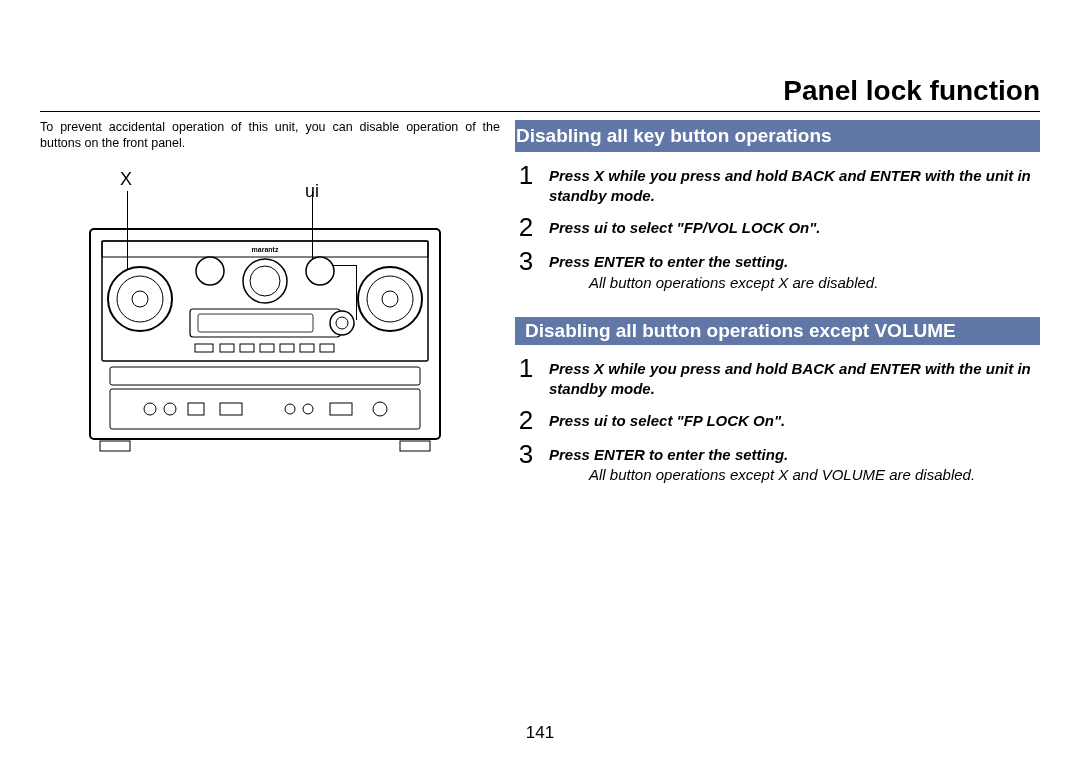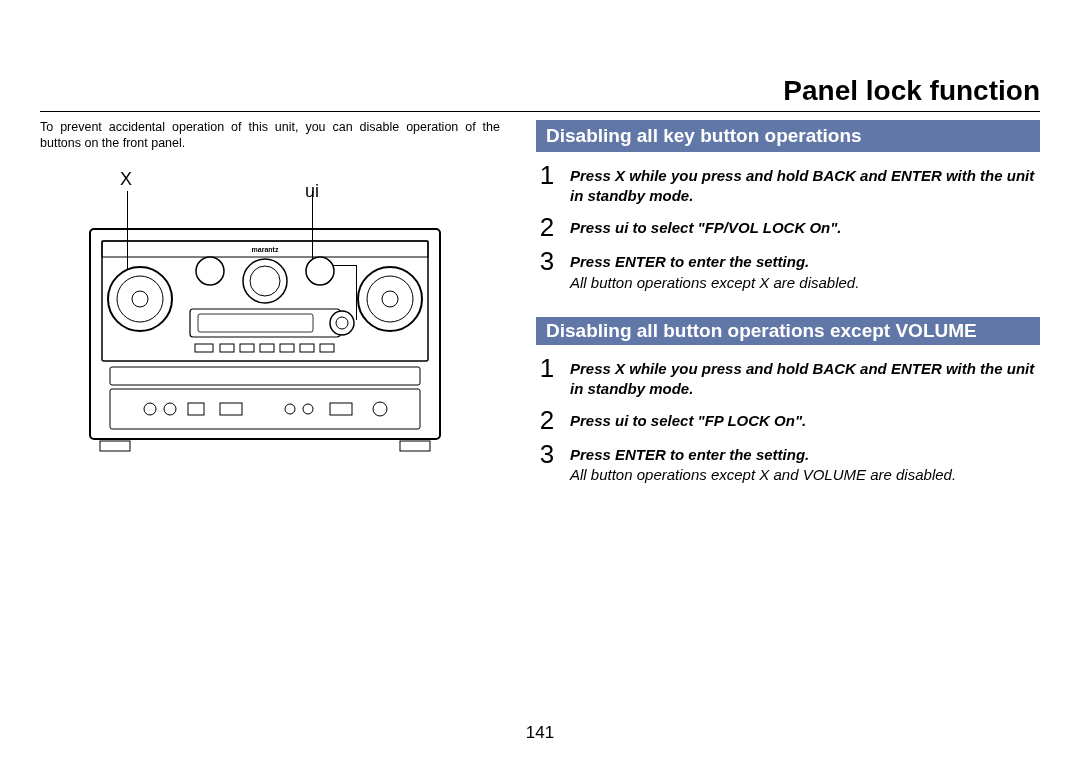--- a/index.html
+++ b/index.html
@@ -13,21 +13,21 @@
     padding: 75px 40px 20px 40px;
   }
   .page-title {
     font-size: 28px;
     font-weight: bold;
     border-bottom: 1.5px solid #000;
     padding-bottom: 4px;
     margin-bottom: 8px;
     text-align: right;
   }
-  .cols { display: flex; gap: 36px; }
+  .cols { display: flex; gap: 15px; }
   .col-left { width: 460px; }
   .col-right { flex: 1; }
   .intro {
     font-size: 12.5px;
     text-align: justify;
     line-height: 1.25;
   }
   .diagram-wrap {
     margin-top: 18px;
     position: relative;
@@ -37,21 +37,21 @@
   .callout-label {
     position: absolute;
     font-size: 18px;
     font-weight: normal;
   }
   .section-heading {
     background: #6077a8;
     color: #fff;
     font-size: 19px;
     font-weight: bold;
-    padding: 4px 10px;
+    padding: 4px 1px;
     margin-bottom: 10px;
     line-height: 1.25;
   }
   .section-heading.tall { padding: 2px 10px; }
   .steps { margin-bottom: 24px; }
   .step {
     display: flex;
     align-items: flex-start;
     gap: 12px;
     margin-bottom: 8px;
@@ -64,21 +64,21 @@
     text-align: center;
     padding-top: 0;
   }
   .step-body {
     font-size: 15px;
     line-height: 1.35;
     padding-top: 4px;
     font-style: italic;
   }
   .step-body .bold-run { font-weight: bold; }
-  .step-body .note { font-weight: normal; }
+  .step-body .note { font-weight: normal; margin-left: 40px; }
   .page-number {
     position: absolute;
     bottom: 18px;
     left: 50%;
     transform: translateX(-50%);
     font-size: 17px;
   }
 
   
   .device {

